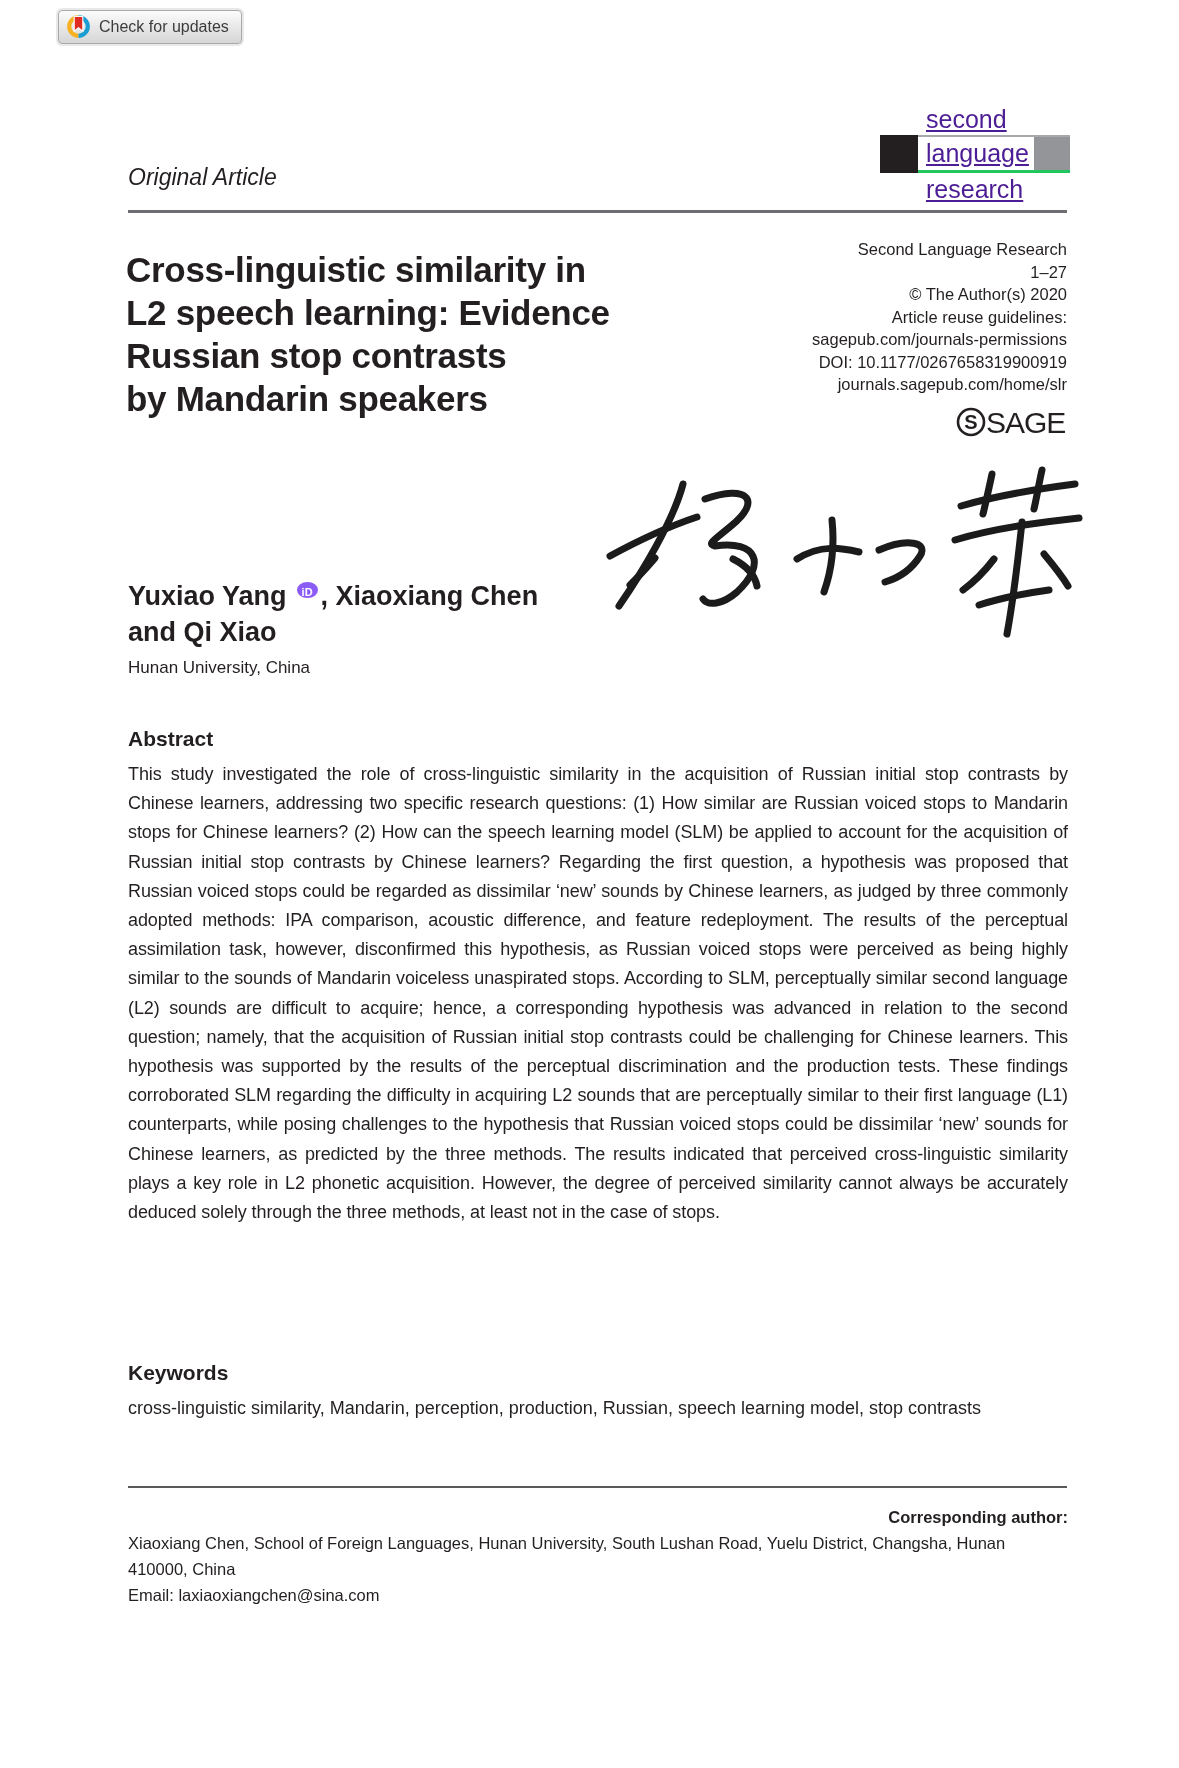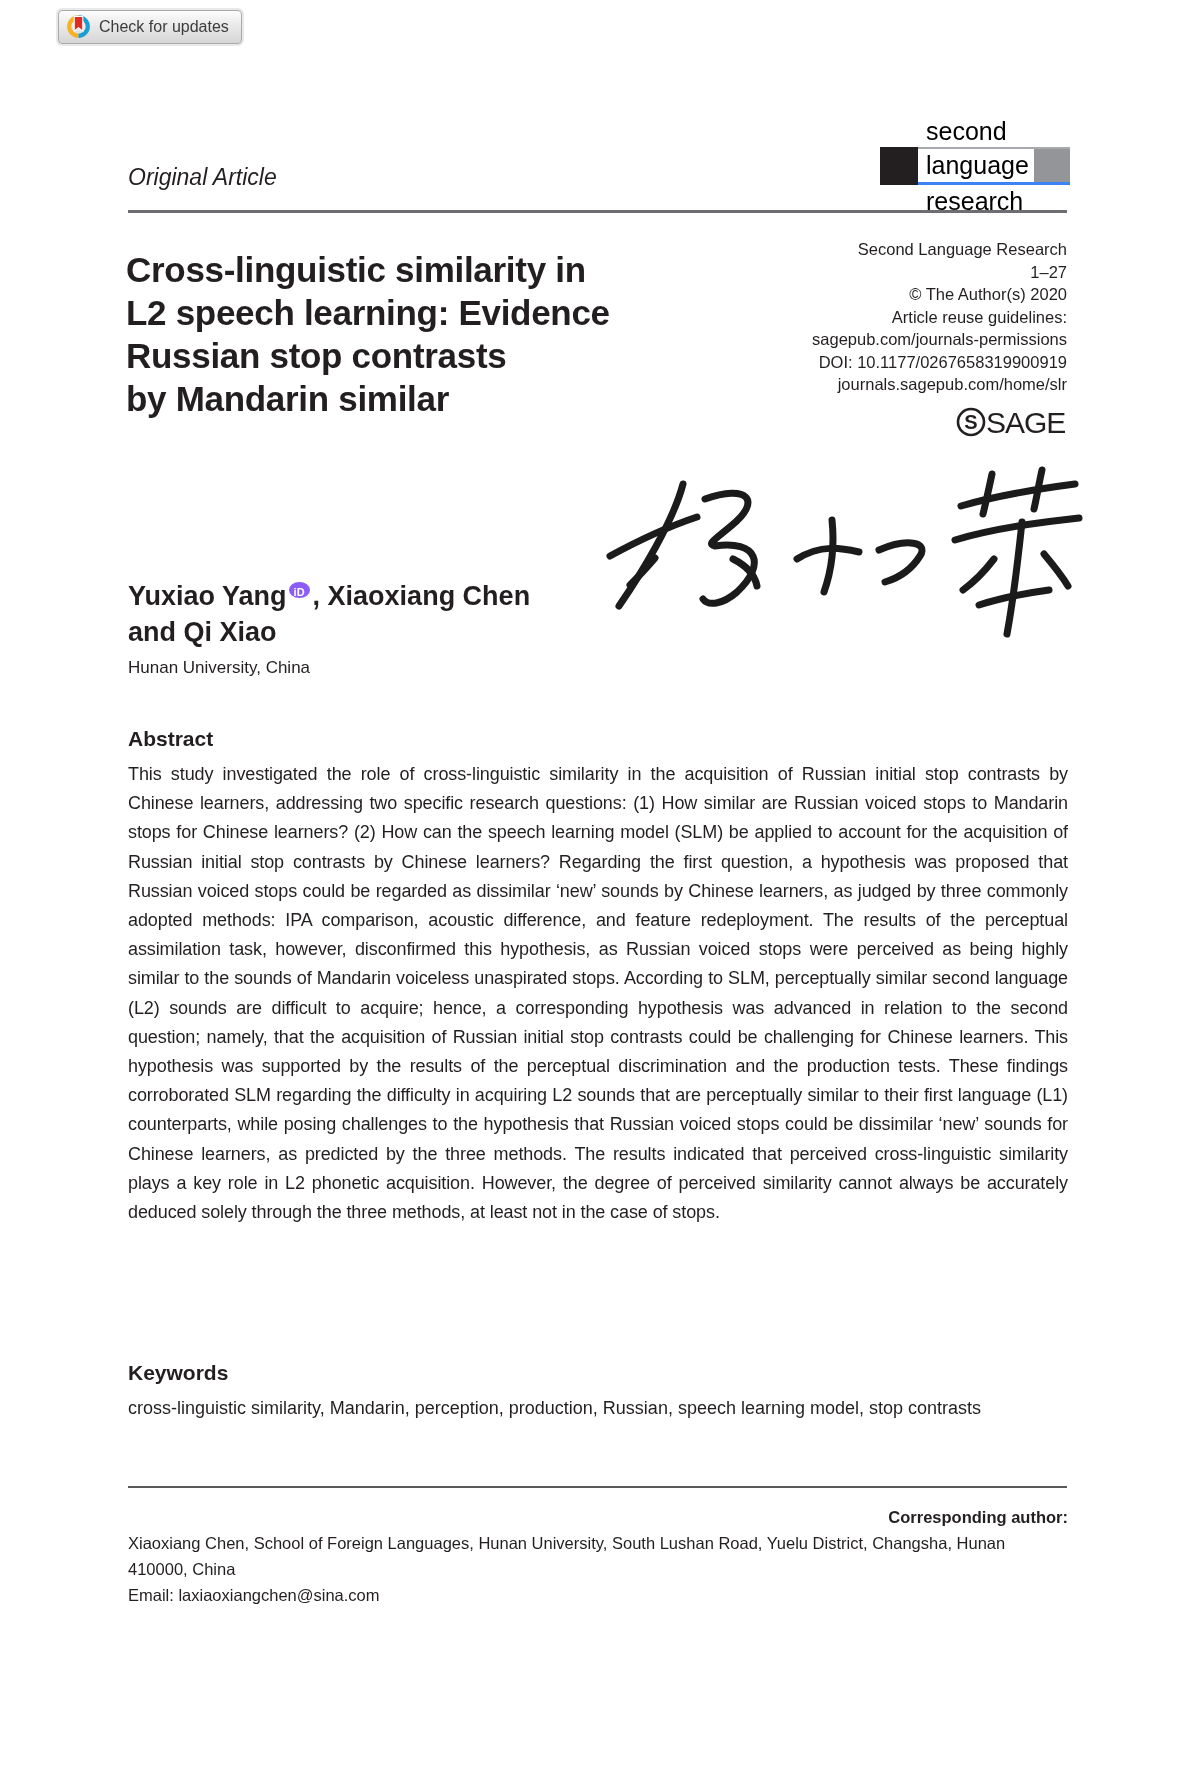--- a/index.html
+++ b/index.html
@@ -13,45 +13,45 @@
     position:absolute;left:58px;top:10px;
     display:inline-flex;align-items:center;gap:8px;
     padding:3px 12px 3px 7px;
     border:1px solid #a9a9a9;border-radius:4px;
     background:linear-gradient(#fcfcfc,#e6e6e6 55%,#d6d6d6);
     box-shadow:0 0 0 2px #e9e9e9;
     cursor:pointer;
   }
   .badge-label{font-size:16px;color:#3c3c3c;}
   
-  .journal-logo{position:absolute;left:880px;top:116px;width:190px;font-size:25px;color:#000000;}
+  .journal-logo{position:absolute;left:880px;top:104px;width:190px;font-size:25px;color:#4c1d95;text-decoration:underline;}
   .jl-line1,.jl-line3{padding-left:46px;line-height:30px;}
   .jl-row{display:flex;height:38px;margin:1px 0;}
   .jl-black{width:38px;background:#231f20;}
-  .jl-mid{display:flex;flex:1;border-top:2px solid #a7a9ac;border-bottom:3px solid #3b82f6;}
+  .jl-mid{display:flex;flex:1;border-top:2px solid #a7a9ac;border-bottom:3px solid #22c55e;}
   .jl-white{flex:1;background:#fff;display:flex;align-items:center;padding-left:8px;}
   .jl-gray{width:36px;background:#939598;}
   
   .kicker{position:absolute;left:128px;top:164px;font-style:italic;font-size:23px;}
   .rule-top{position:absolute;left:128px;top:210px;width:939px;height:3px;background:#6d6e71;}
   .rule-bottom{position:absolute;left:128px;top:1486px;width:939px;height:2px;background:#58595b;}
   
   .masthead{position:absolute;right:112px;top:238px;text-align:right;font-size:16.5px;line-height:22.5px;color:#231f20;margin-left:19px;}
   .masthead .link{cursor:pointer;}
   .sage-logo{margin-top:8px;display:inline-block;}
   
   .title{position:absolute;left:126px;top:248px;font-size:35px;font-weight:bold;line-height:43px;letter-spacing:-0.3px;}
   
   .signature{position:absolute;left:595px;top:462px;}
   
   .authors{position:absolute;left:128px;top:578px;font-size:27px;font-weight:bold;line-height:36px;}
   .orcid{
     display:inline-block;width:21px;height:16px;border-radius:50%;
     background:#8b5cf6;color:#ffffff;font-size:11px;font-weight:bold;
-    text-align:center;line-height:21px;vertical-align:9px;margin:0 3px 0 2px;cursor:pointer;
+    text-align:center;line-height:21px;vertical-align:9px;margin:0 3px 0 10px;cursor:pointer;
   }
   .affiliation{font-size:17px;font-weight:normal;margin-top:7px;line-height:22px;}
   
   .abstract-heading{position:absolute;left:128px;top:727px;font-size:21px;font-weight:bold;}
   .abstract-text{
     position:absolute;left:128px;top:760px;width:940px;
     font-size:18px;line-height:29.2px;text-align:justify;letter-spacing:-0.1px;
   }
   
   .keywords-heading{position:absolute;left:128px;top:1361px;font-size:21px;font-weight:bold;}
@@ -102,21 +102,21 @@
       <text x="16" y="25" font-size="20" font-weight="bold" text-anchor="middle" fill="#231f20" font-family="Liberation Sans, sans-serif">S</text>
       <text x="31" y="29" font-size="30" letter-spacing="-1" fill="#231f20" font-family="Liberation Sans, sans-serif">SAGE</text>
     </svg>
   </span>
 </div>
 
 <div class="title">
   <div>Cross-linguistic similarity in</div>
   <div>L2 speech learning: Evidence</div>
   <div>Russian stop contrasts</div>
-  <div>by Mandarin similar</div>
+  <div>by Mandarin speakers</div>
 </div>
 
 <div class="signature">
   <svg width="495" height="185" viewBox="0 0 495 185" fill="none" stroke="#1b1b1b" stroke-width="7" stroke-linecap="round">
 
     <path d="M88,22 C78,60 46,112 24,144"></path>
     <path d="M15,94 C48,76 78,63 102,55"></path>
     <path d="M60,96 C50,108 42,116 35,123"></path>
     <path d="M110,37 C152,22 168,38 136,64 C118,79 112,82 120,84 C162,78 172,102 142,130 C127,143 113,144 108,137"></path>
     <path d="M138,97 C152,104 160,114 162,124"></path>

